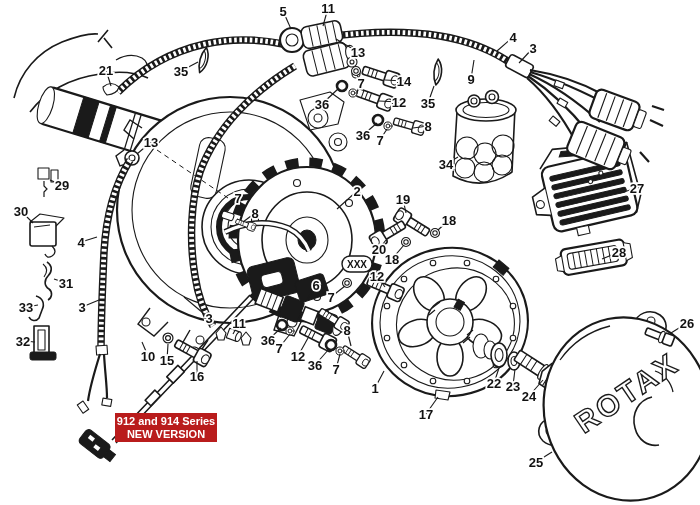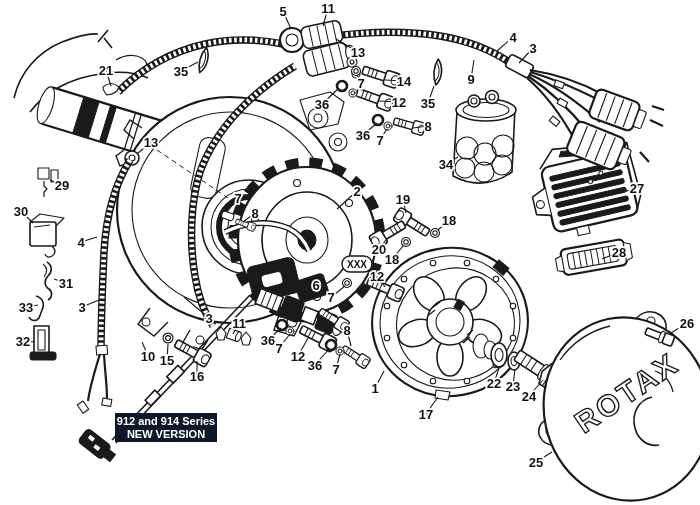--- a/index.html
+++ b/index.html
@@ -14,21 +14,21 @@
   .thin{stroke-width:1.1;}
   .thick{stroke-width:2.2;}
   .braid{fill:none;stroke:#1a1a1a;stroke-width:7.5;}
   .braidtex{fill:none;stroke:#fff;stroke-width:4.8;stroke-dasharray:2.6 2.6;}
   .wire{fill:none;stroke:#1a1a1a;stroke-width:2.2;}
   .dash{stroke-dasharray:5 4;stroke-width:1;fill:none;stroke:#1a1a1a;}
   .leader{stroke:#1a1a1a;stroke-width:1.1;}
   .plabel{font:bold 13px "Liberation Sans",sans-serif;fill:#111;stroke:#fff;stroke-width:3.5px;paint-order:stroke;text-anchor:middle;}
   .xxxt{font:bold 10px "Liberation Sans",sans-serif;fill:#111;text-anchor:middle;}
   .brand{font:bold 30px "Liberation Sans",sans-serif;fill:#fff;stroke:#1a1a1a;stroke-width:1.4px;letter-spacing:3px;text-anchor:middle;}
-  .badge{position:absolute;left:115px;top:413px;width:102px;height:29px;background:#0f172a;color:#fff;
+  .badge{position:absolute;left:115px;top:413px;width:102px;height:29px;background:#b91c1c;color:#fff;
          font-weight:bold;font-size:11px;line-height:13px;text-align:center;padding-top:2px;box-sizing:border-box;}
 </style>
 </head>
 <body>
 
 <div class="stage">
 <svg width="700" height="505" viewBox="0 0 700 505">
   <defs>
     <g id="washer">
           <circle r="4.5" class="ln thin"></circle>

